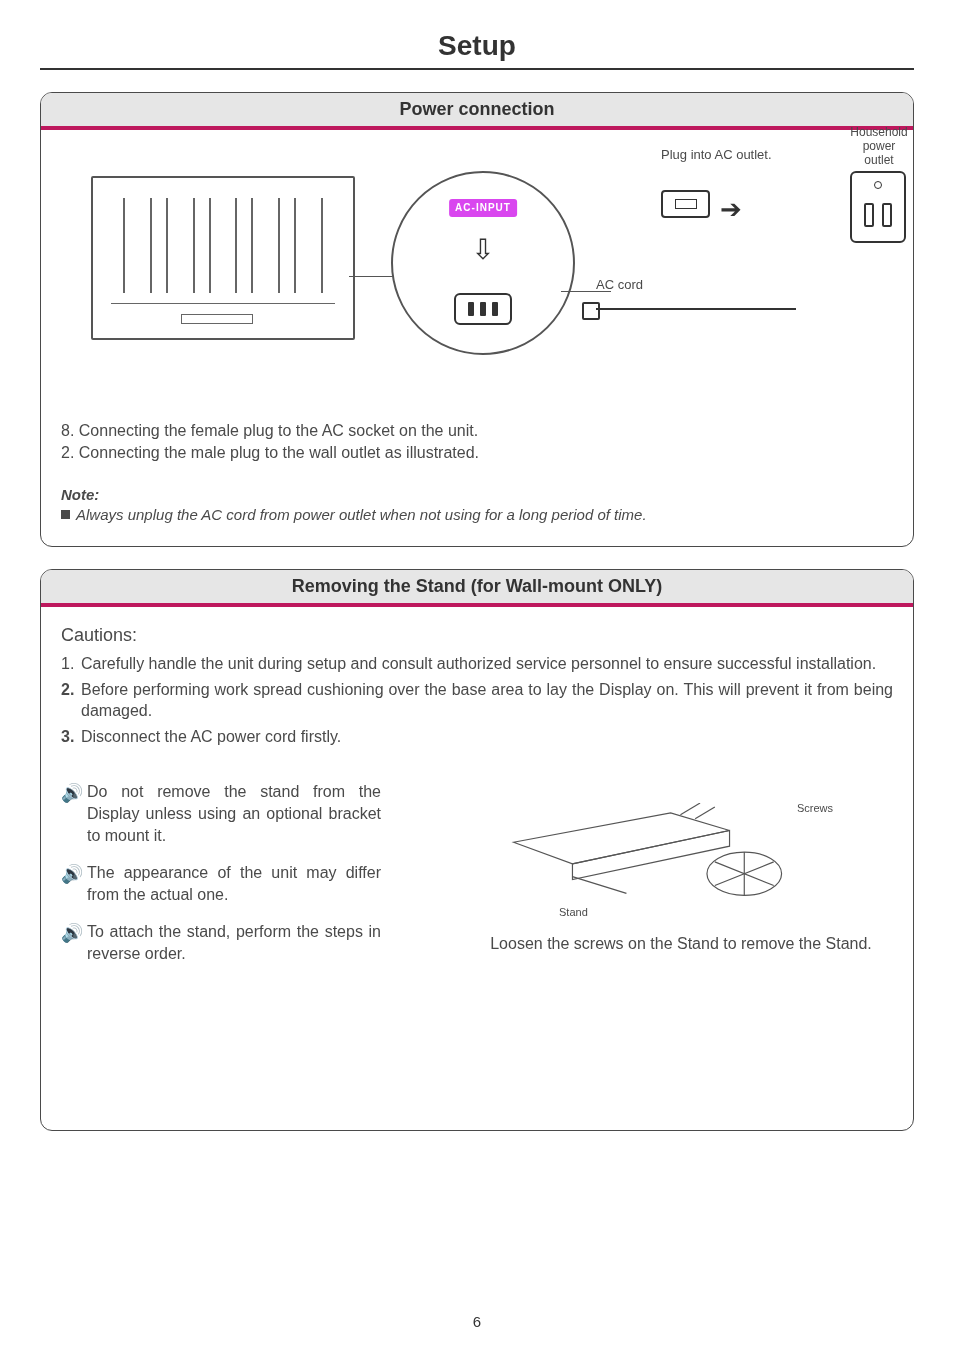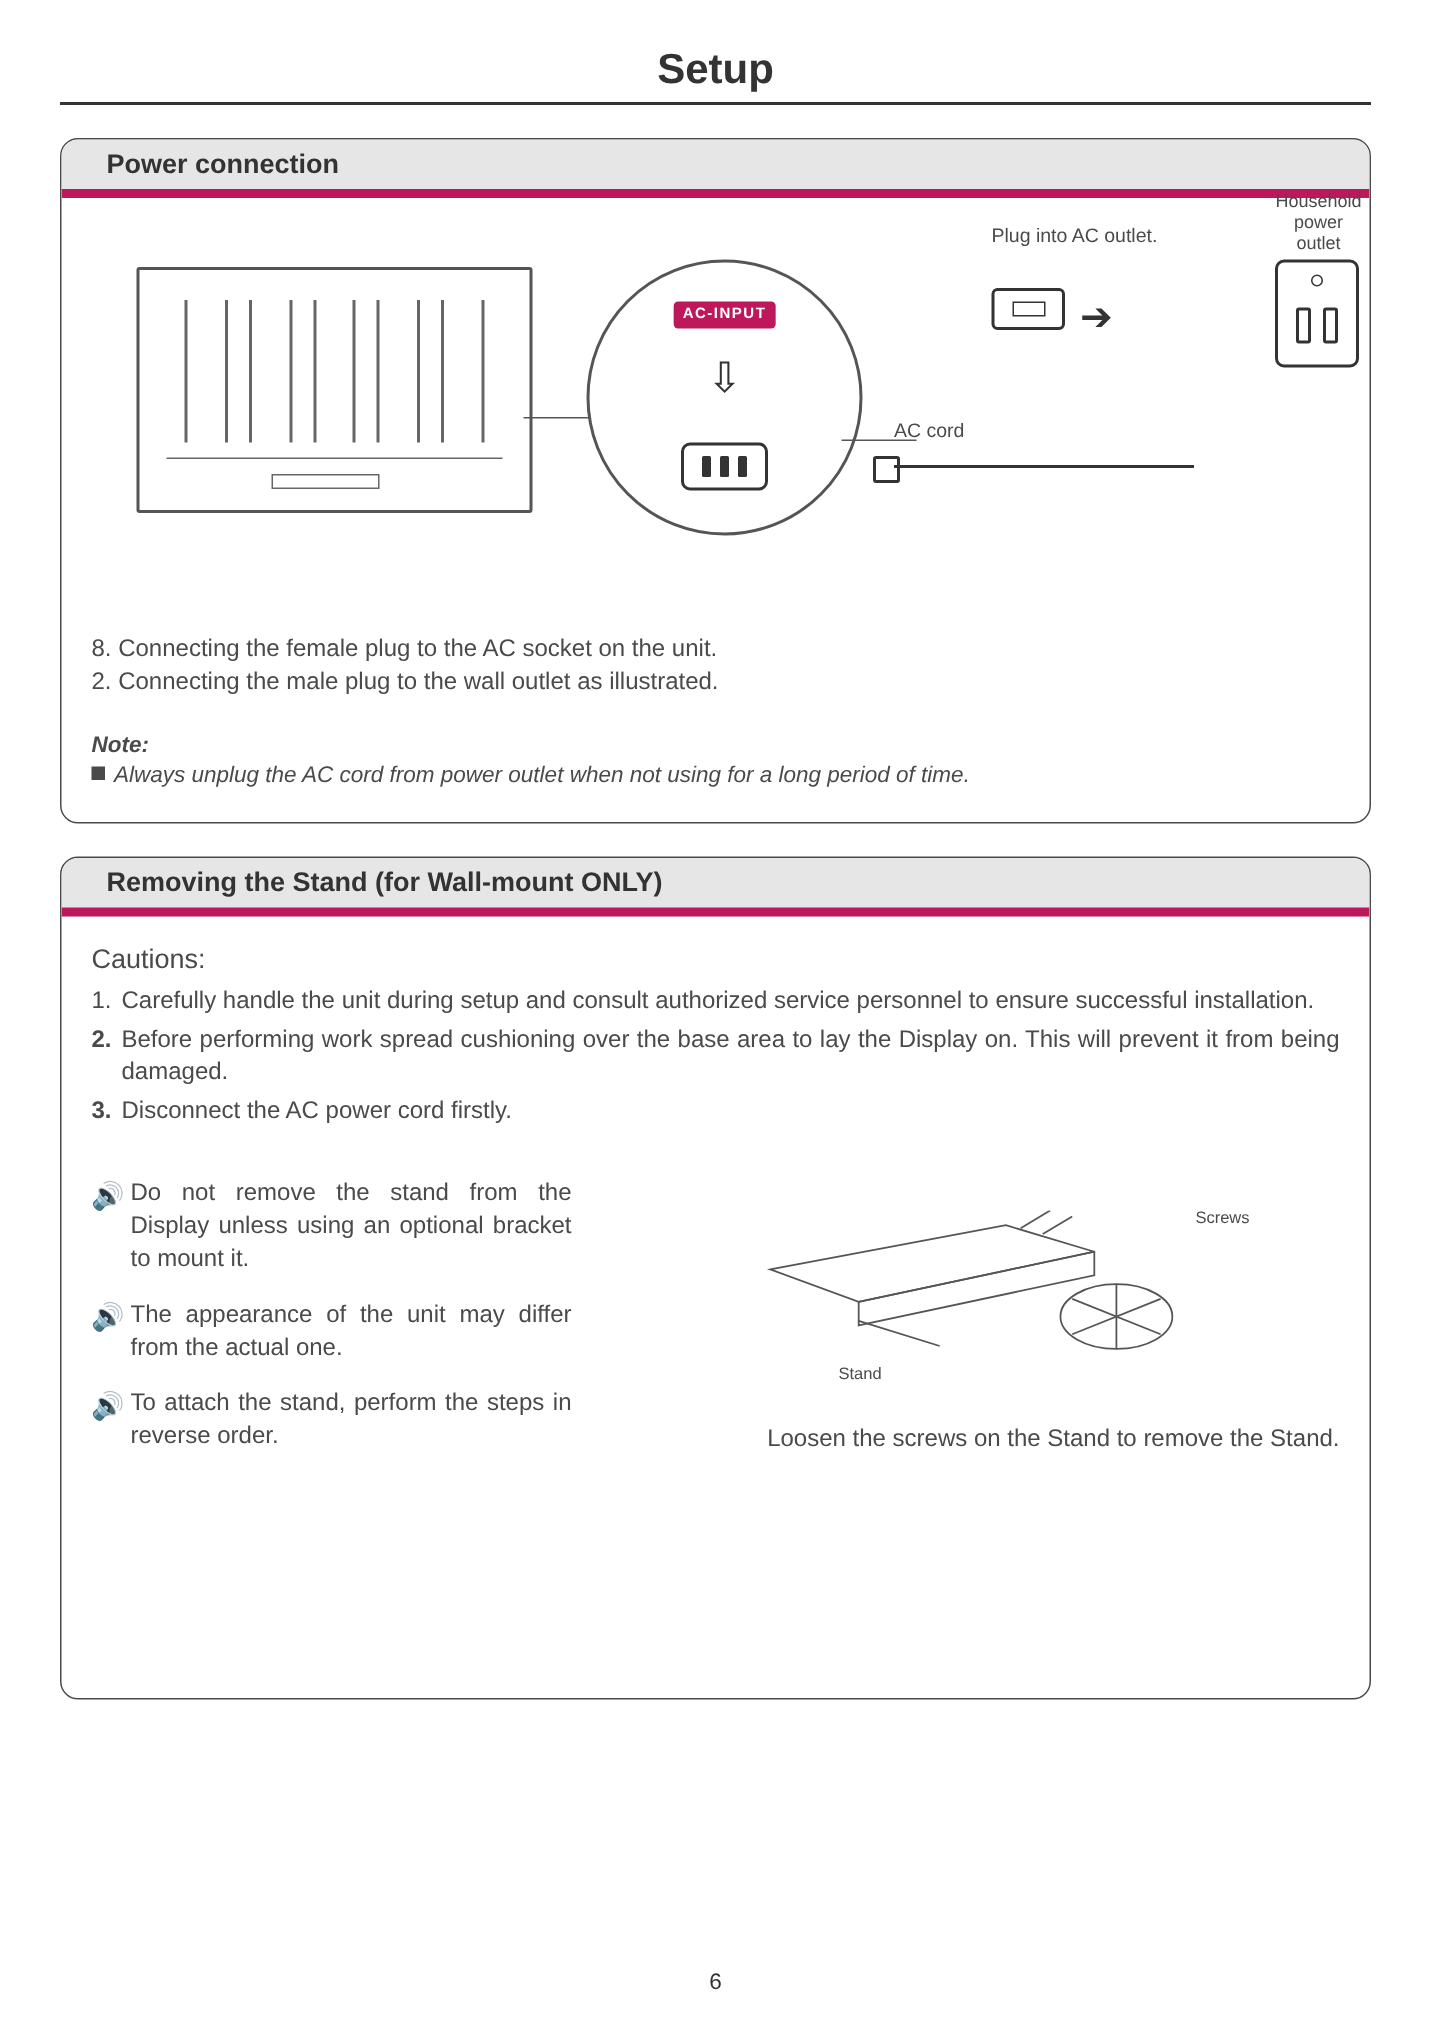--- a/index.html
+++ b/index.html
@@ -23,25 +23,26 @@
   border:none;border-top:2px solid #333;margin:0;
 }
 .panel{
   border:1px solid #4a4a4a;
   border-radius:12px;
   margin-top:22px;
   overflow:hidden;
 }
 .panel-header{
   background:#e6e6e6;
-  border-bottom:6px solid #be185d;
+  border-bottom:4px solid #be185d;
   padding:6px 30px;
   font-size:18px;
   font-weight:bold;
   color:#333;
+  text-align:center;
 }
 .panel-content{
   padding:16px 20px 20px 20px;
   font-size:15px;
   line-height:1.35;
 }
 .diagram-area{
   position:relative;
   height:260px;
 }
@@ -55,21 +56,21 @@
 .tv-bottom{position:absolute;left:18px;right:18px;bottom:8px;height:26px;border-top:1px solid #666}
 .tv-bottom .bar{position:absolute;left:70px;top:10px;width:70px;height:8px;border:1px solid #666}
 
 .zoom-circle{
   position:absolute;left:330px;top:25px;width:180px;height:180px;
   border:2px solid #555;border-radius:50%;
   background:#fff;
 }
 .zoom-circle .badge{
   position:absolute;top:26px;left:50%;transform:translateX(-50%);
-  background:#be185d;color:#fff;font-size:10px;font-weight:bold;
+  background:#d946ef;color:#fff;font-size:10px;font-weight:bold;
   padding:2px 6px;border-radius:3px;letter-spacing:1px;
 }
 .zoom-circle .arrow-down{
   position:absolute;top:58px;left:50%;transform:translateX(-50%);
   font-size:28px;color:#333;
 }
 .zoom-circle .socket{
   position:absolute;bottom:28px;left:50%;transform:translateX(-50%);
   width:54px;height:28px;border:2px solid #333;border-radius:6px;
   display:flex;align-items:center;justify-content:center;gap:6px;
@@ -115,21 +116,21 @@
 .tip{display:flex;margin-bottom:16px;font-size:16px}
 .tip .icon{flex:0 0 26px;font-size:18px}
 .tip .txt{flex:1;text-align:justify}
 
 .right-col{flex:1;position:relative;padding-top:4px}
 .stand-fig{height:140px;position:relative}
 .stand-fig .label-s{position:absolute;top:16px;right:60px;font-size:11px}
 .stand-fig .label-st{position:absolute;bottom:6px;left:150px;font-size:11px}
 .stand-body{position:absolute;left:60px;top:18px;right:60px;bottom:14px}
 .stand-body svg{width:100%;height:100%}
-.right-caption{font-size:16px;margin-top:20px;text-align:right;padding-left:60px}
+.right-caption{font-size:16px;margin-top:8px;text-align:center;padding-left:60px}
 
 .page-num{position:absolute;left:0;right:0;bottom:20px;text-align:center;font-size:15px;color:#333}
 </style>
 </head>
 <body>
 
 <div class="title">Setup</div>
 <hr class="title-rule">
 
 <div class="panel">

